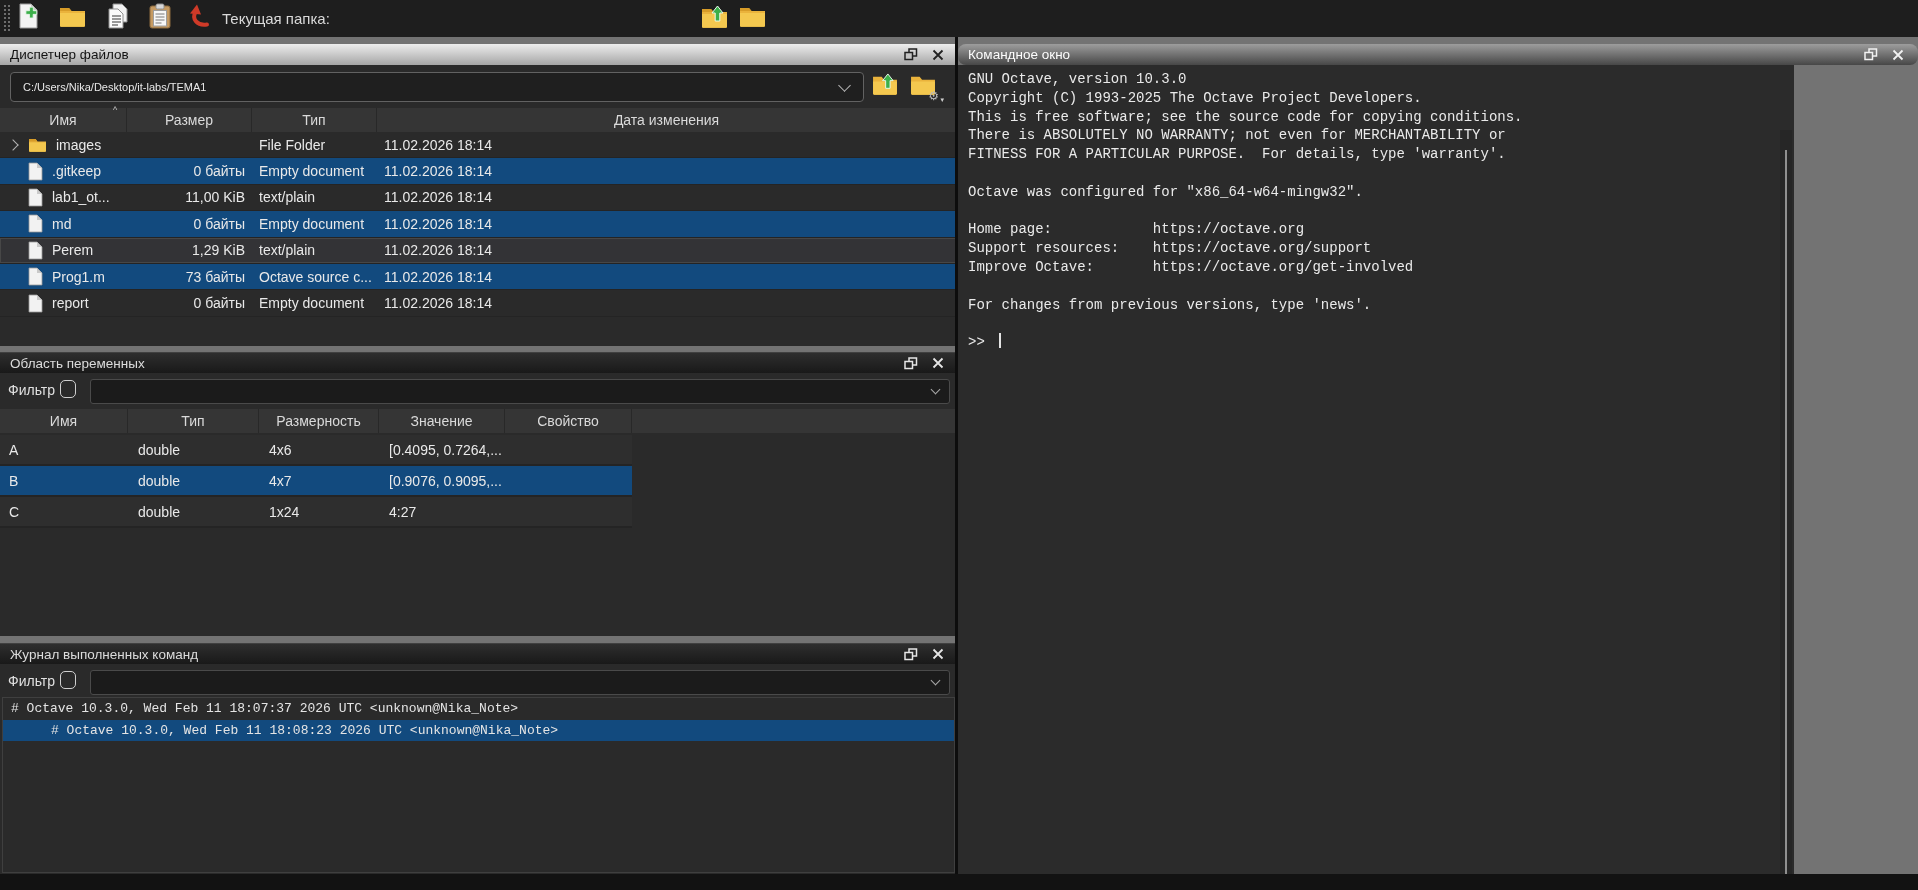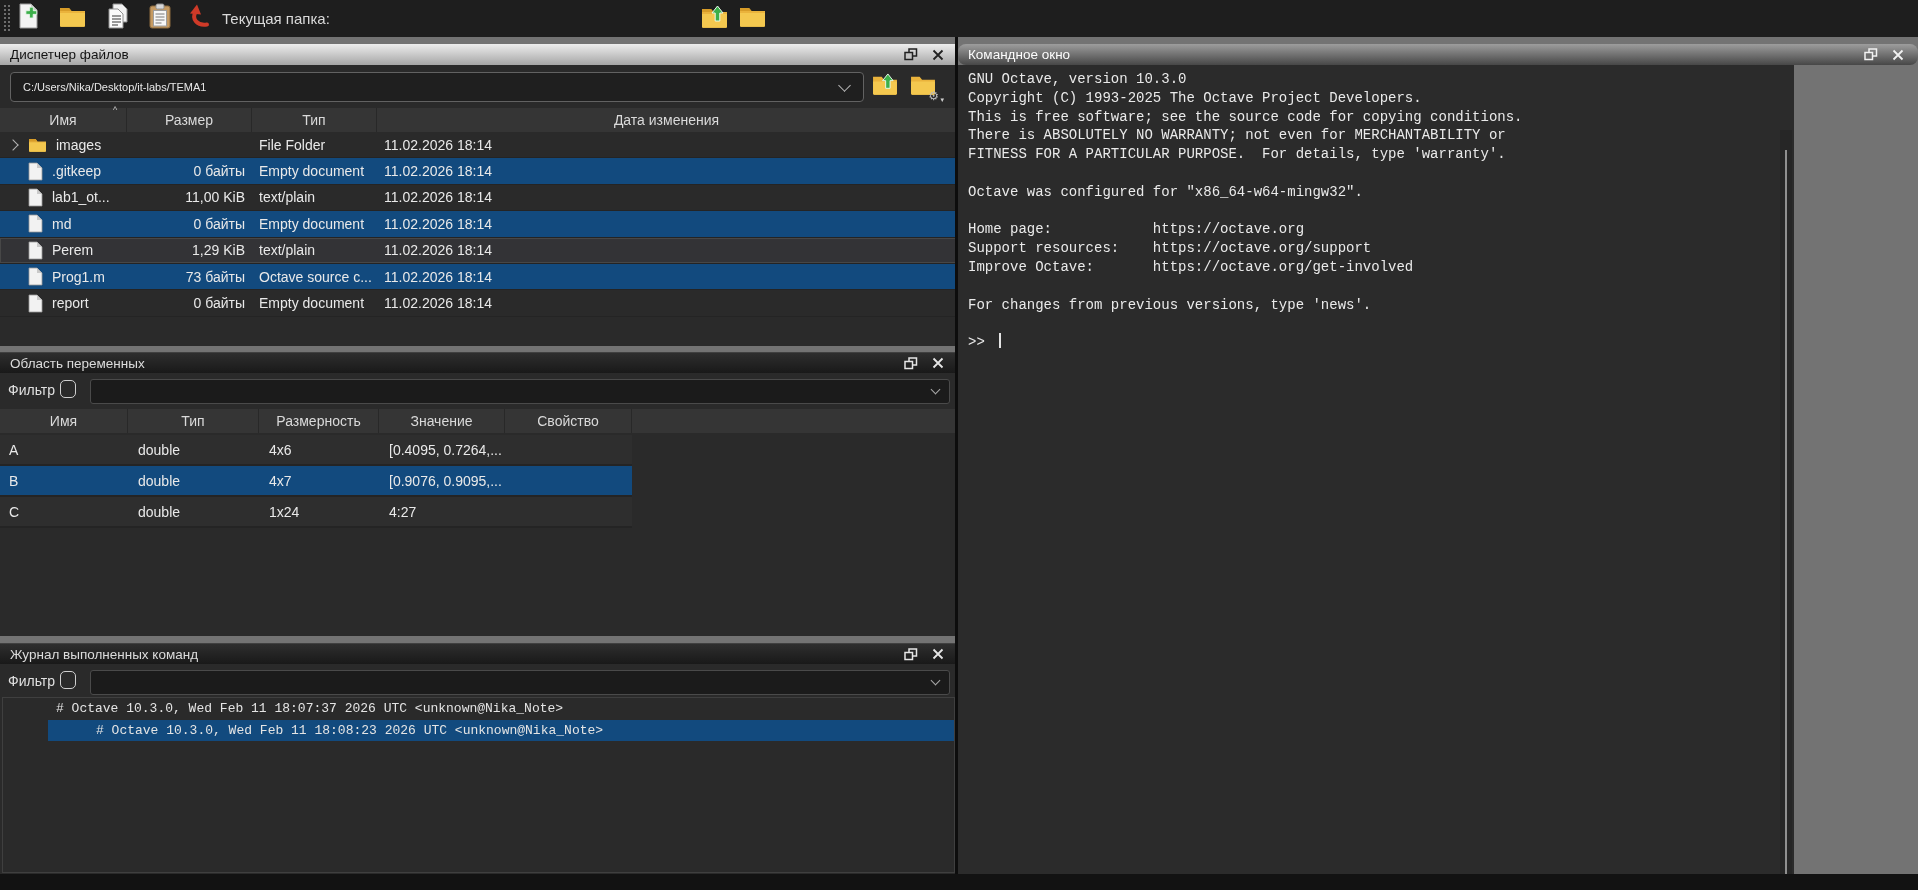--- a/index.html
+++ b/index.html
@@ -69,21 +69,21 @@
       align-items:center;font-size:14px;color:#e9e9e9;background:#2e2e2e;border-bottom:2px solid #242424;cursor:default;}
   .wrow.sel{background:#124a7e;}
   .wcell{padding-left:10px;white-space:nowrap;}
   .wcell:first-child{padding-left:9px;}
 
   
   #hist-title{left:0;top:643px;width:956px;}
   #hist-content{left:0;top:664px;width:956px;height:210px;}
   #hist-list{position:absolute;left:2px;top:33px;width:951px;height:174px;border:1px solid #3f3f3f;background:#2a2a2a;}
   .hrow{height:21.6px;display:flex;align-items:center;padding-left:8px;
-      font-family:"Liberation Mono",monospace;font-size:13px;color:#e4e4e4;white-space:pre;cursor:default;margin-left:45px;}
+      font-family:"Liberation Mono",monospace;font-size:13px;color:#e4e4e4;white-space:pre;cursor:default;}
   .hrow.sel{background:#124a7e;padding-left:48px;}
 
   
   #splitter{position:absolute;left:955px;top:37px;width:3px;height:853px;background:#0d0d0d;}
   #cw-title{left:958px;top:44px;width:960px;}
   #cw-content{left:958px;top:65px;width:836px;height:809px;background:#2b2b2b;cursor:text;}
   #cw-pre{position:absolute;left:10px;top:5px;margin:0;font-family:"Liberation Mono",monospace;
       font-size:14px;line-height:18.8px;color:#eaeaea;white-space:pre;}
   .cursor{display:inline-block;width:2px;height:15px;background:#e3e3e3;vertical-align:-2px;margin-left:6px;}
   #cw-scroll{position:absolute;right:2px;top:65px;width:12px;height:808px;background:#262626;cursor:pointer;}

